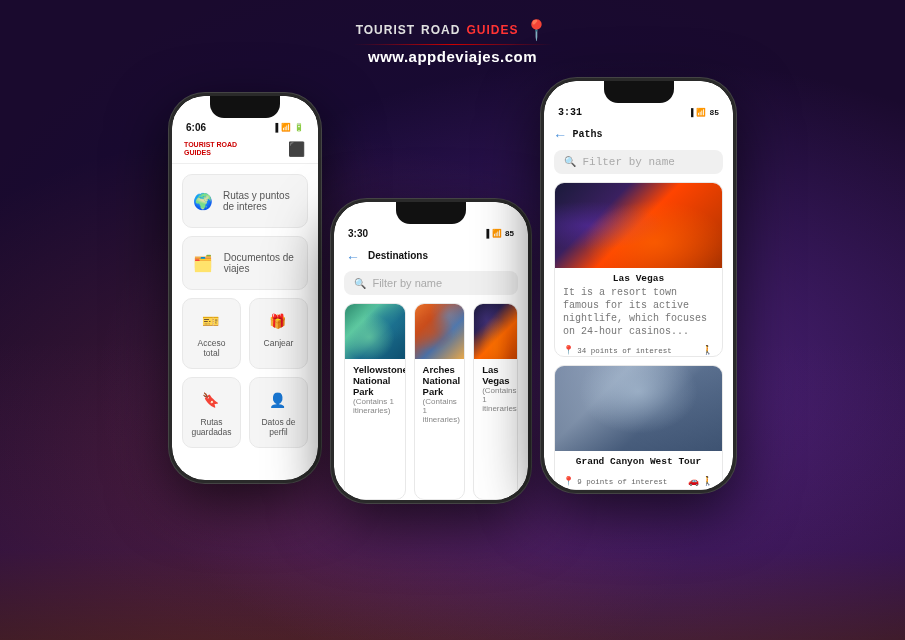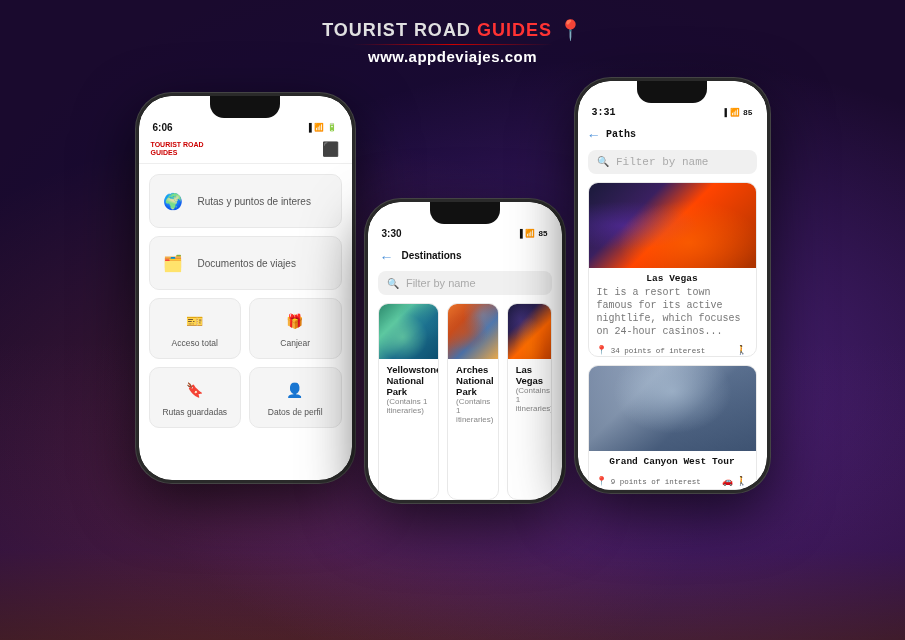--- a/index.html
+++ b/index.html
@@ -62,21 +62,21 @@
 
     .header-logo {
       display: flex;
       align-items: center;
       justify-content: center;
       gap: 6px;
       margin-bottom: 2px;
     }
 
     .logo-text {
-      font-size: 18px;
+      font-size: 12px;
       font-weight: 800;
       letter-spacing: 1px;
     }
 
     .logo-tourist { color: #e0e0e0; }
     .logo-road { color: #e0e0e0; }
     .logo-guides { color: #ff3333; }
 
     .logo-pin {
       color: #ff3333;
@@ -113,21 +113,21 @@
       border: 3px solid #2a2a2a;
       box-shadow:
         0 0 0 1px #444,
         0 20px 60px rgba(0,0,0,0.7),
         inset 0 0 0 1px #333;
       overflow: hidden;
       position: relative;
     }
 
     .phone-left {
-      width: 219px;
+      width: 152px;
       height: 390px;
       margin-bottom: 20px;
     }
 
     .phone-center {
       width: 200px;
       height: 304px;
     }
 
     .phone-right {

